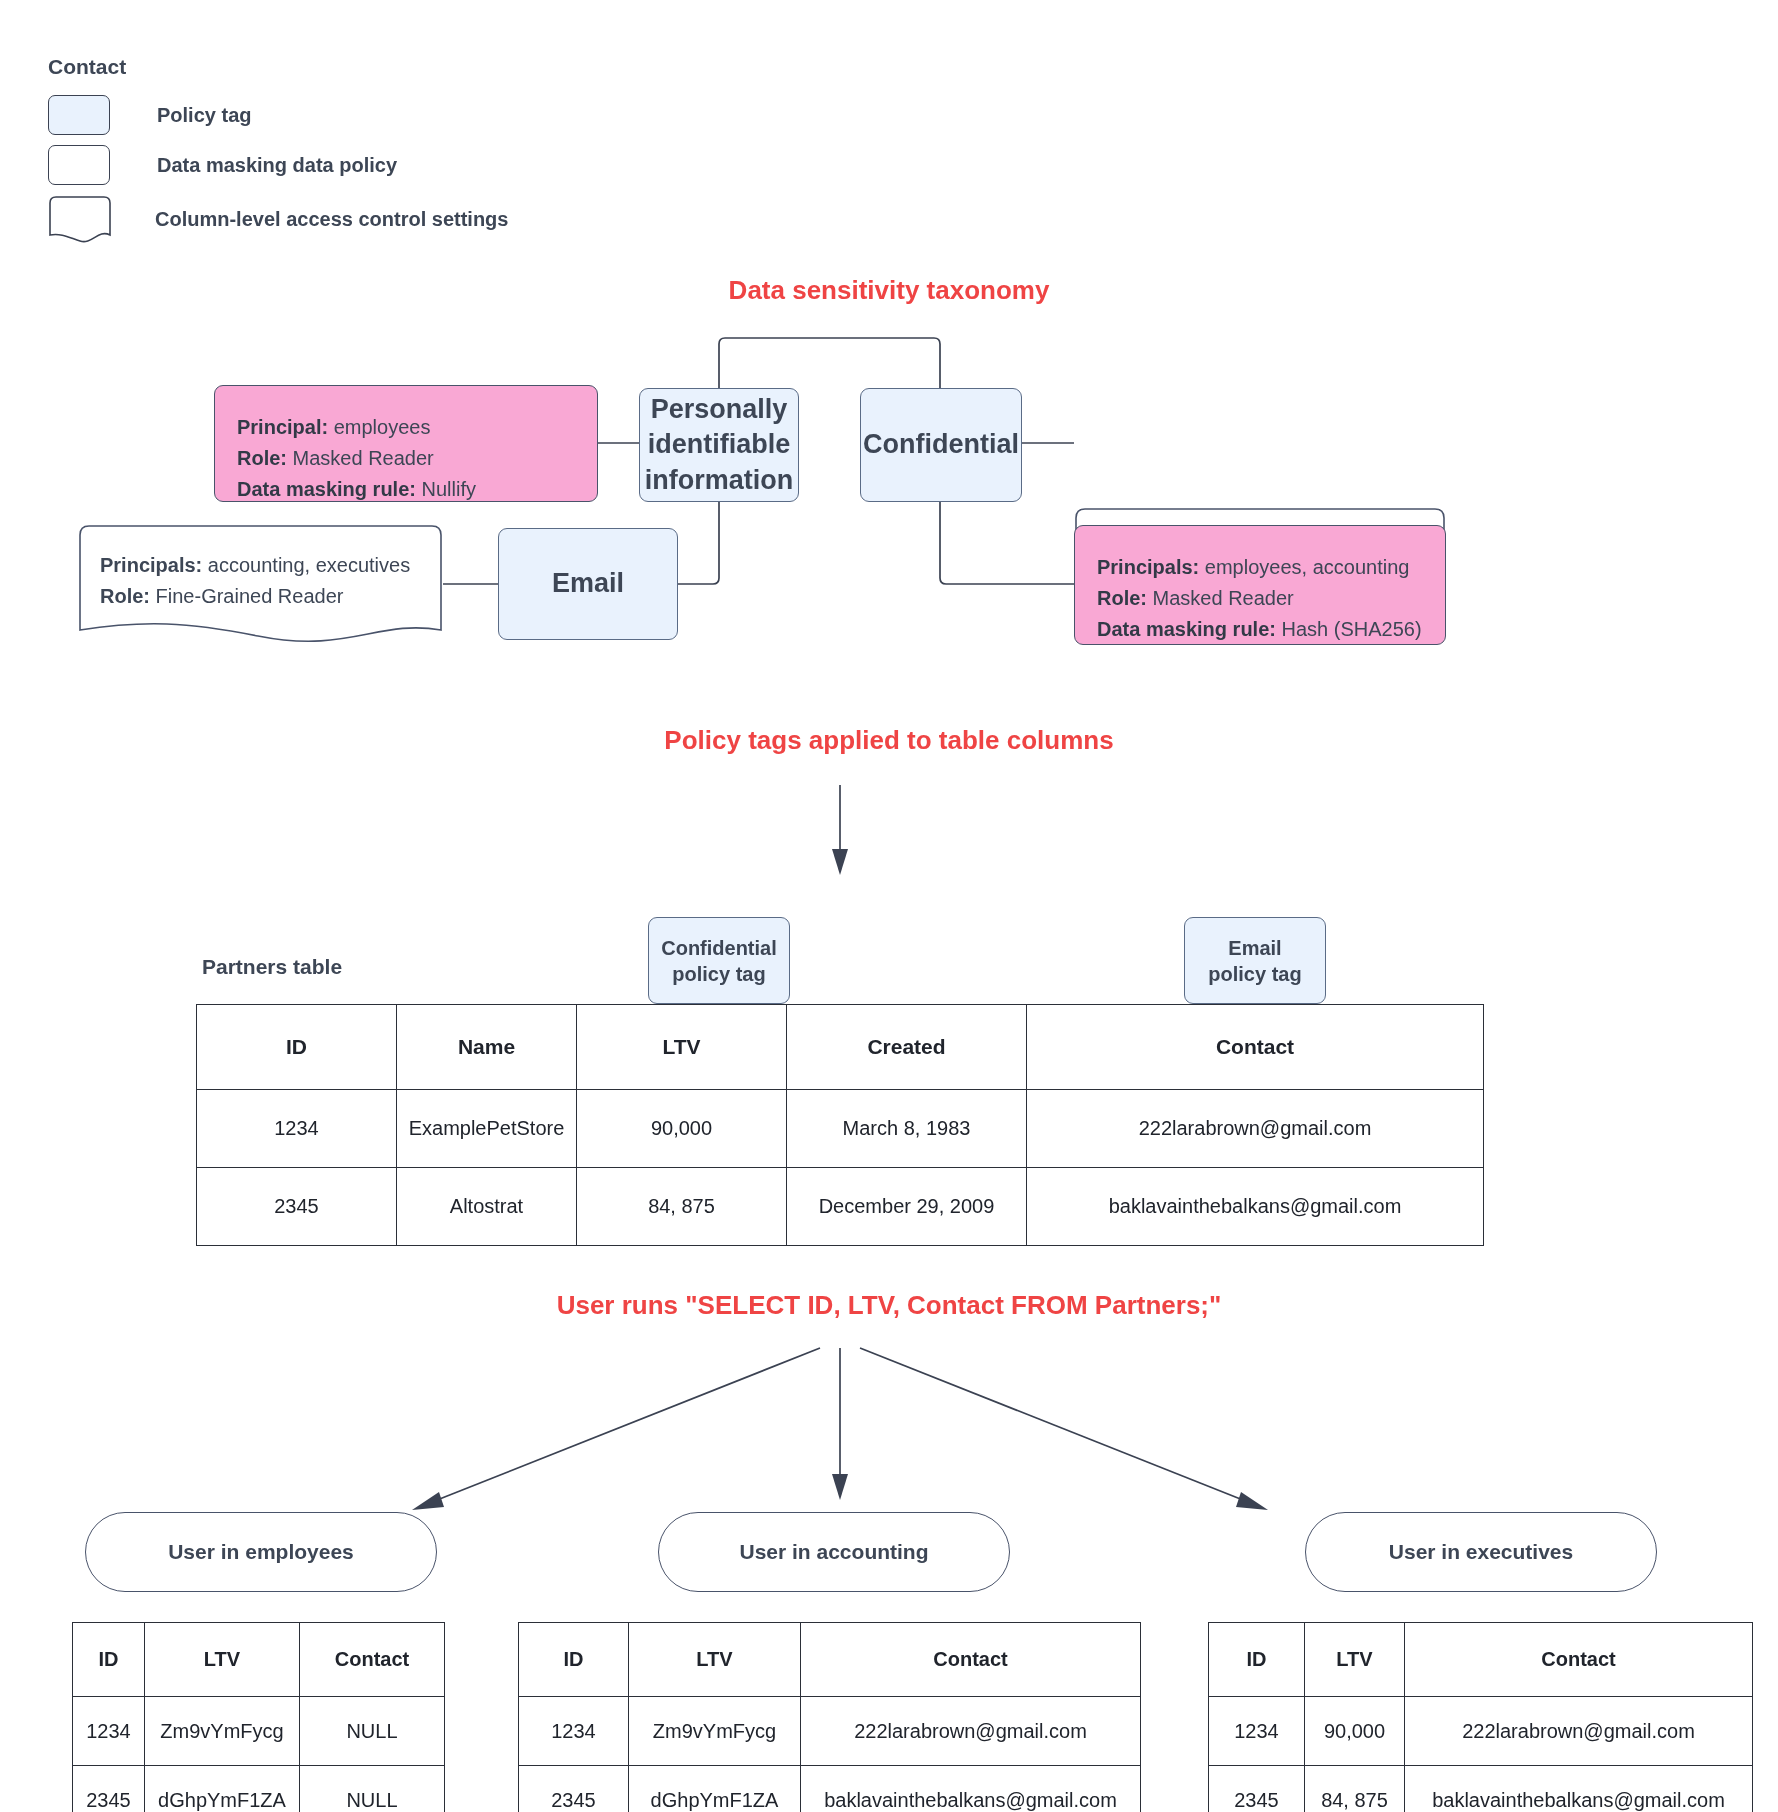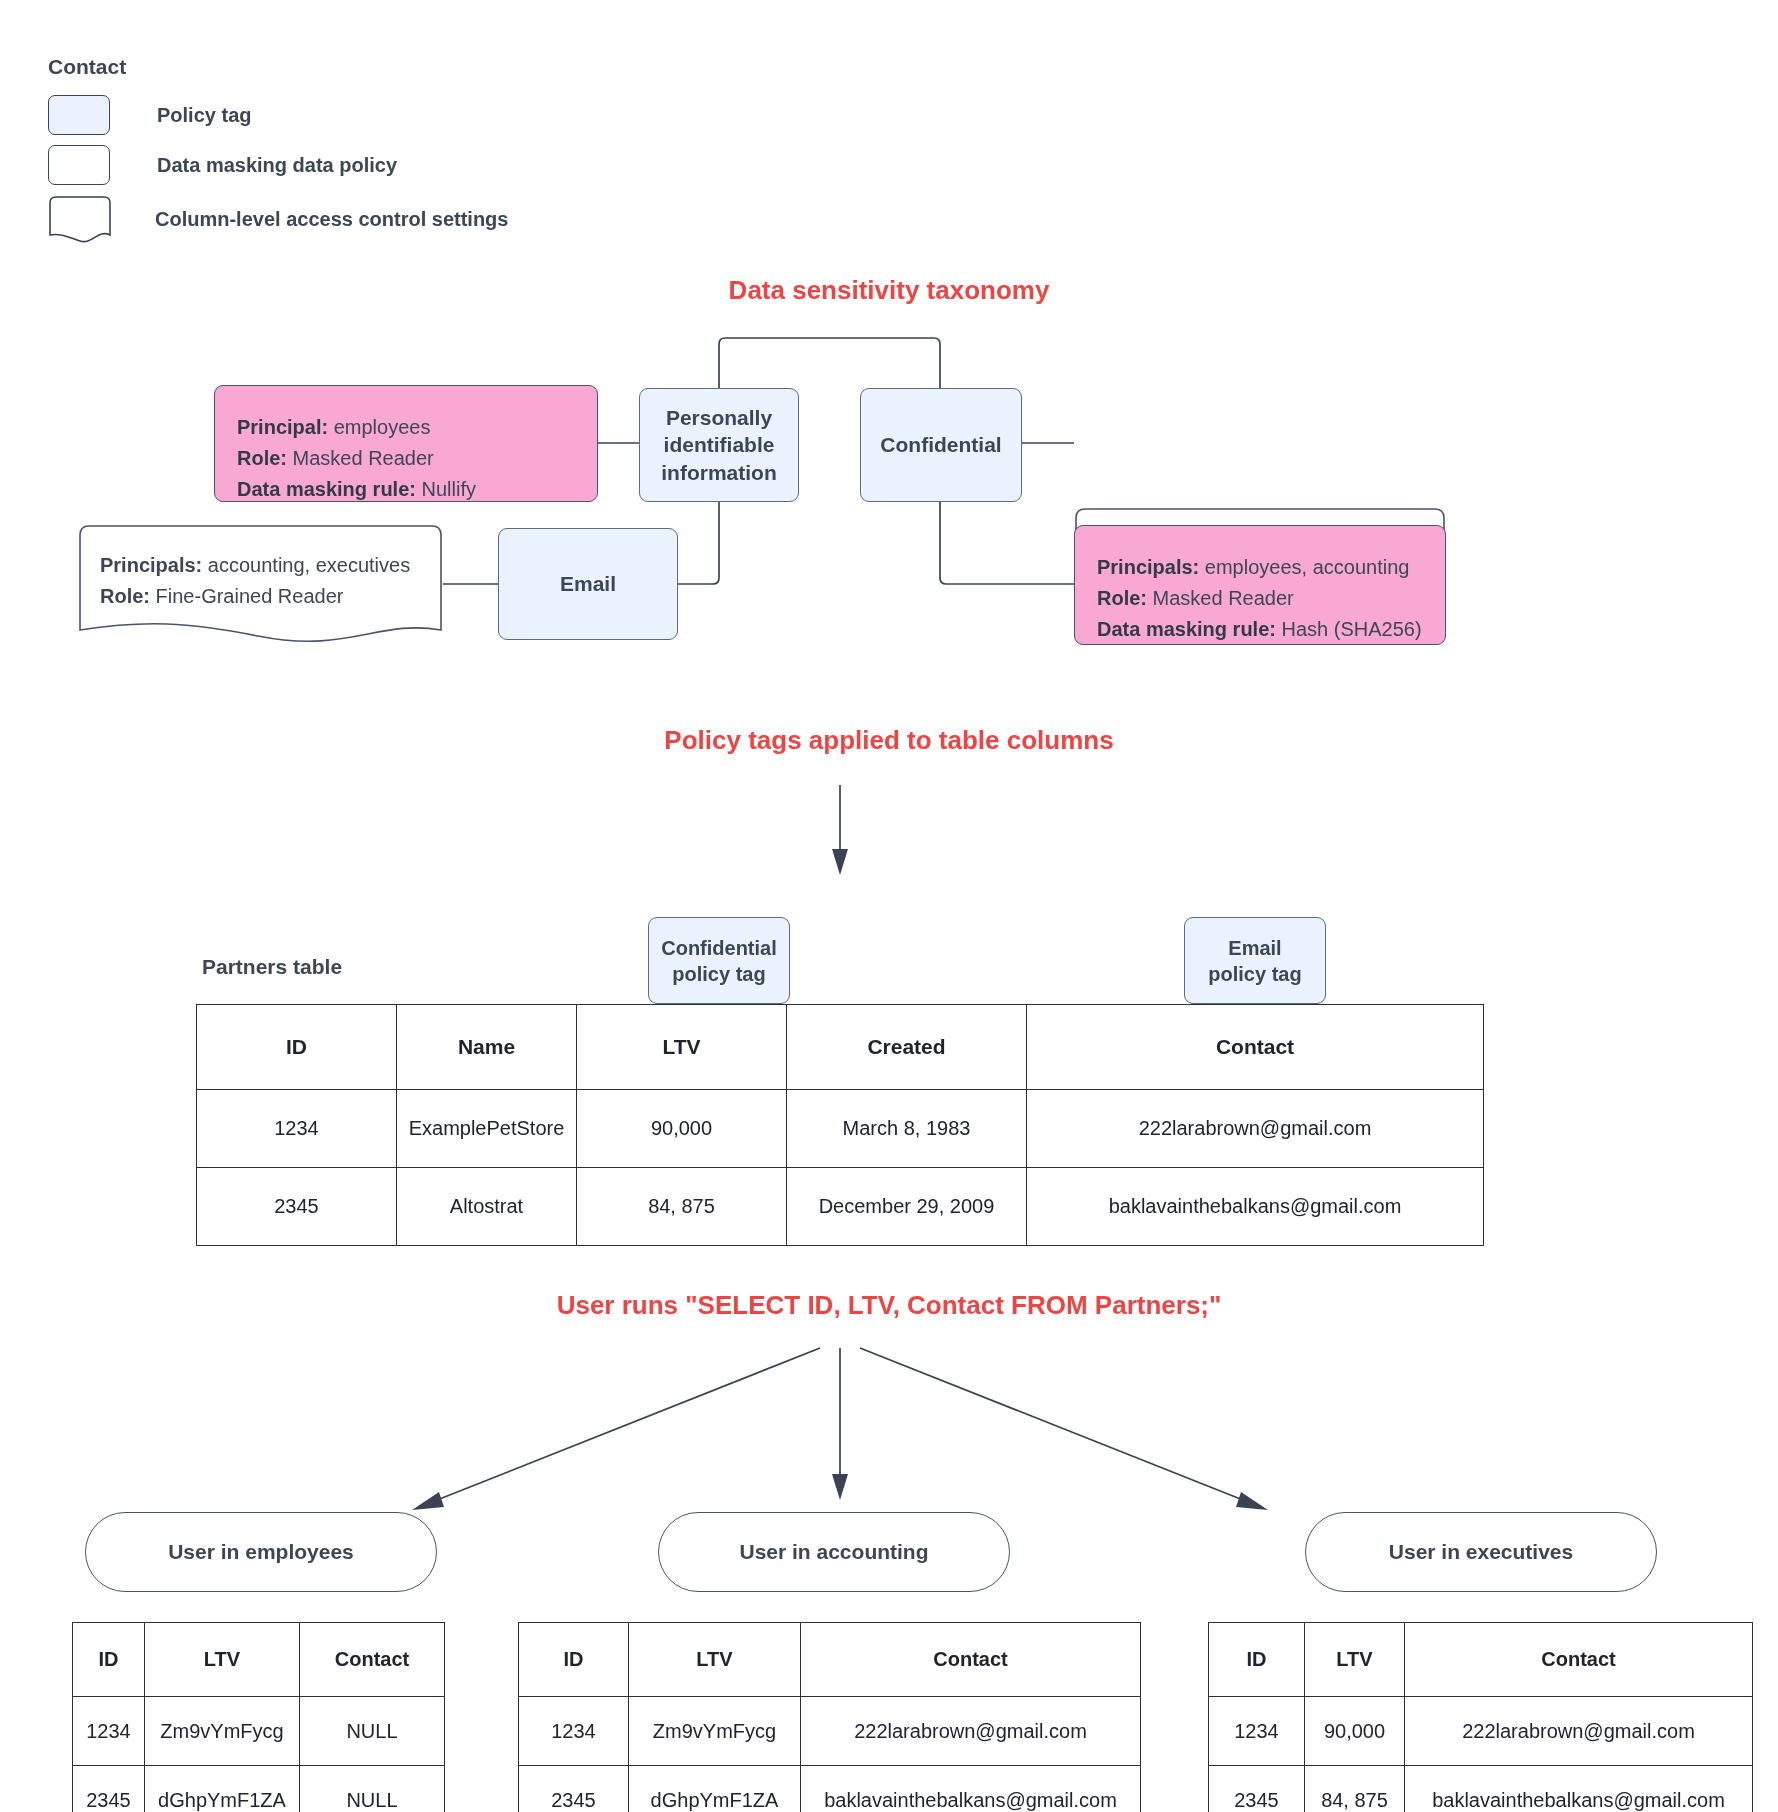--- a/index.html
+++ b/index.html
@@ -40,21 +40,21 @@
   }
 
   
   .node{
     border:1.6px solid #49536a;border-radius:9px;box-sizing:border-box;
     background:#f9a8d4;
   }
   .node.tag{
     background:#e9f2fd;border-color:#5a6b86;
     display:flex;align-items:center;justify-content:center;
-    text-align:center;font-weight:bold;font-size:21px;color:#3d4655;
+    text-align:center;font-weight:bold;font-size:27px;color:#3d4655;
     line-height:1.3;
   }
   .node.policy{
     padding:26px 22px 22px 22px;font-size:20px;line-height:1.55;color:#3d4655;
   }
   .node.policy b{color:#323a47;}
   .wavybox{position:relative;}
   .wavybox .wavy-content{
     position:absolute;left:0;top:0;right:0;bottom:0;
     padding:26px 22px 0 22px;font-size:20px;line-height:1.55;color:#3d4655;

